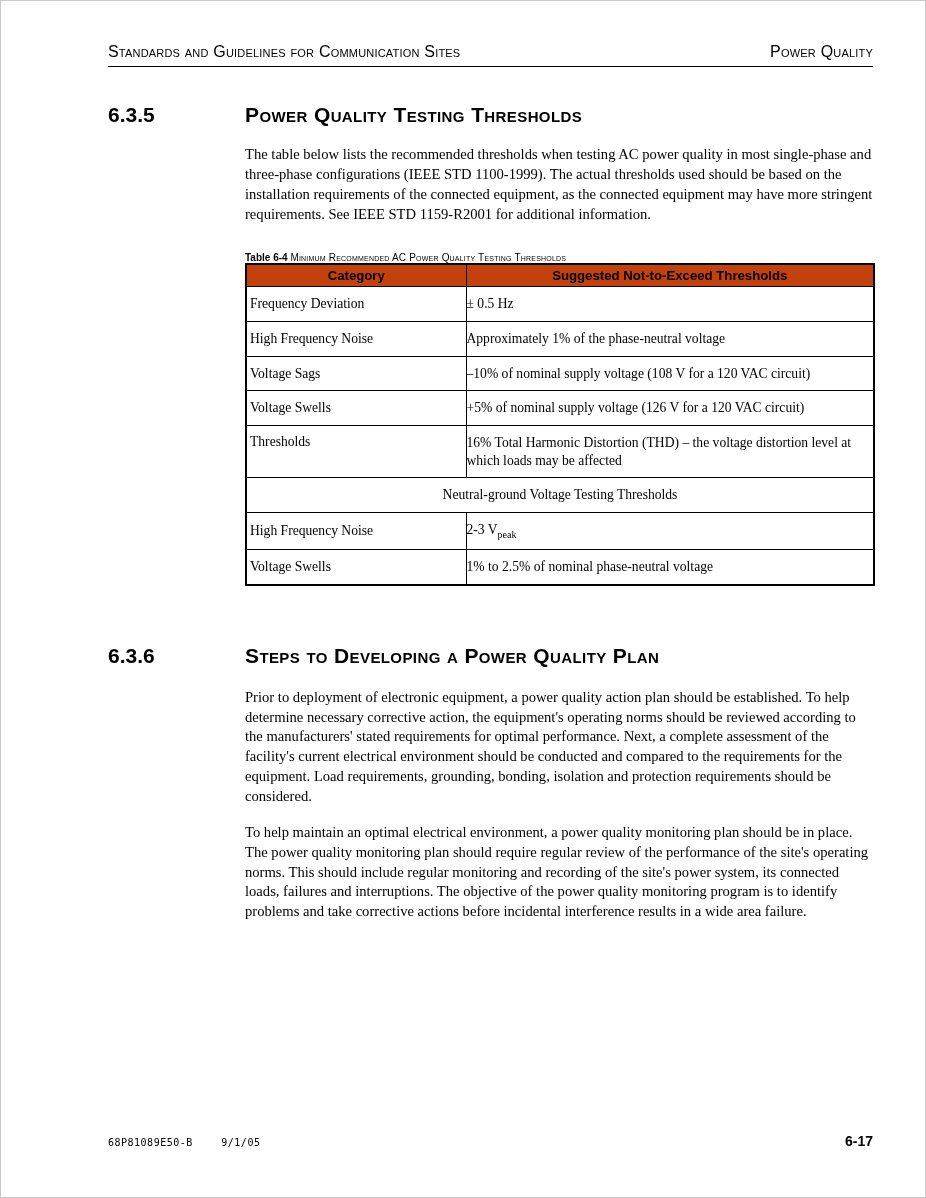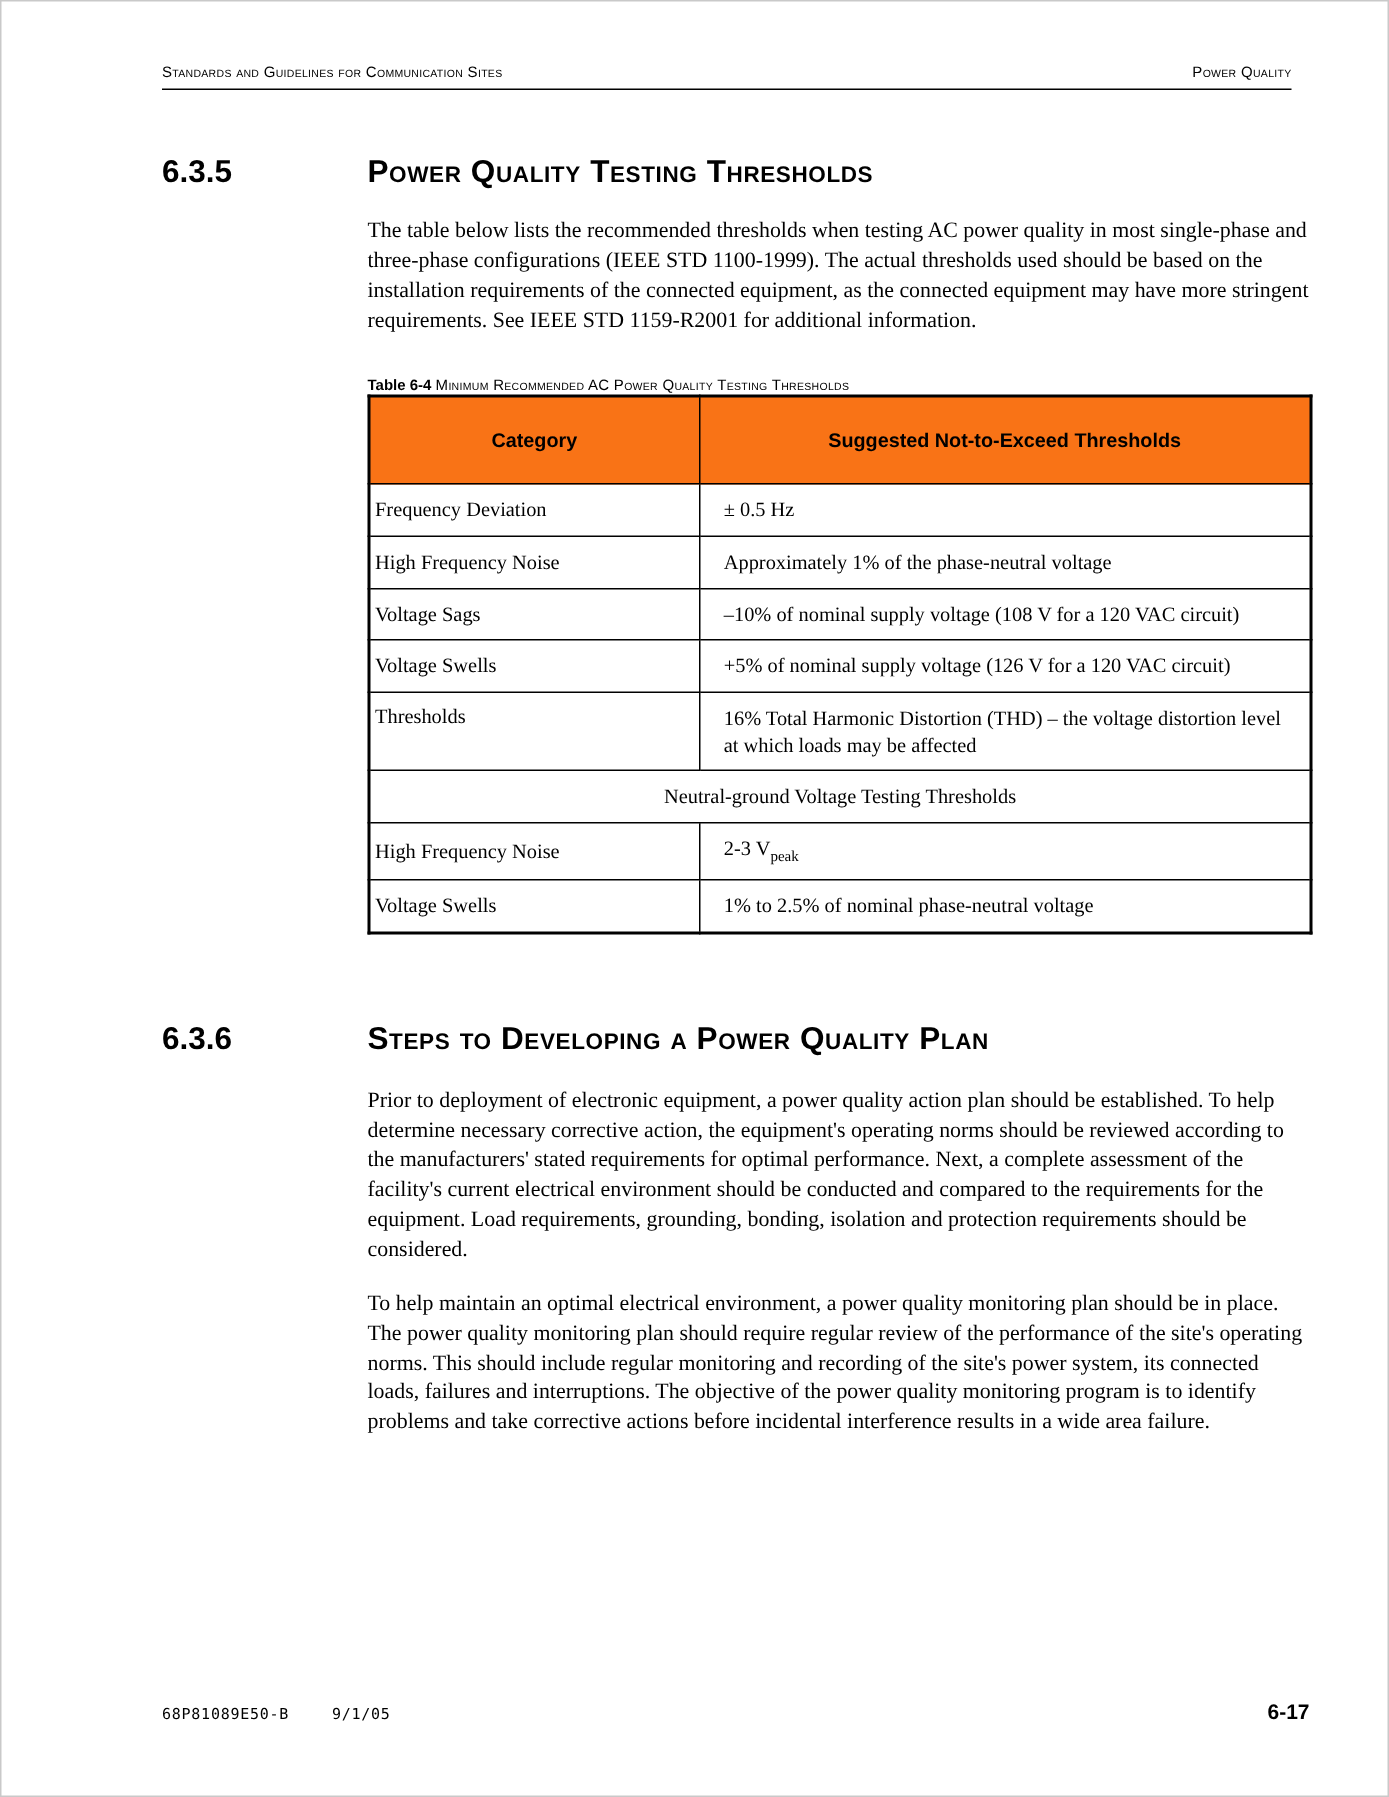--- a/index.html
+++ b/index.html
@@ -14,27 +14,27 @@
     font-family: "Liberation Serif", serif;
     color: #000000;
     overflow: hidden;
   }
 
   
   .running-header {
     position: absolute;
     top: 42px;
     left: 107px;
-    right: 64px;
+    right: 52px;
     display: flex;
     justify-content: space-between;
     align-items: baseline;
     font-family: "Liberation Sans", sans-serif;
     font-variant: small-caps;
-    font-size: 10px;
+    font-size: 16px;
     letter-spacing: 0.2px;
     border-bottom: 1px solid #000;
     padding-bottom: 5px;
   }
 
   
   .section-row {
     display: flex;
     align-items: baseline;
     margin-left: 107px;
@@ -97,30 +97,30 @@
   table.pq-table td {
     border: 1px solid #000;
     padding: 8px 10px;
     vertical-align: middle;
   }
   table.pq-table th {
     font-family: "Liberation Sans", sans-serif;
     font-size: 13.2px;
     font-weight: bold;
     text-align: center;
-    background: #f97316;
-    padding: 21px 10px;
+    background: #c2410c;
+    padding: 3px 10px;
   }
   table.pq-table .col-category { width: 220px; }
   table.pq-table td.span-row {
     text-align: center;
     padding: 9px 10px;
   }
   table.pq-table td.cat-cell { padding-left: 3px; }
-  table.pq-table td.val-cell { padding-left: 16px; line-height: 1.3; }
+  table.pq-table td.val-cell { padding-left: 0; line-height: 1.3; }
   sub.vsub { font-size: 10px; vertical-align: sub; }
 
   .gap-before-636 { height: 58px; }
 
   
   .page-footer {
     position: absolute;
     left: 107px;
     right: 52px;
     bottom: 48px;

